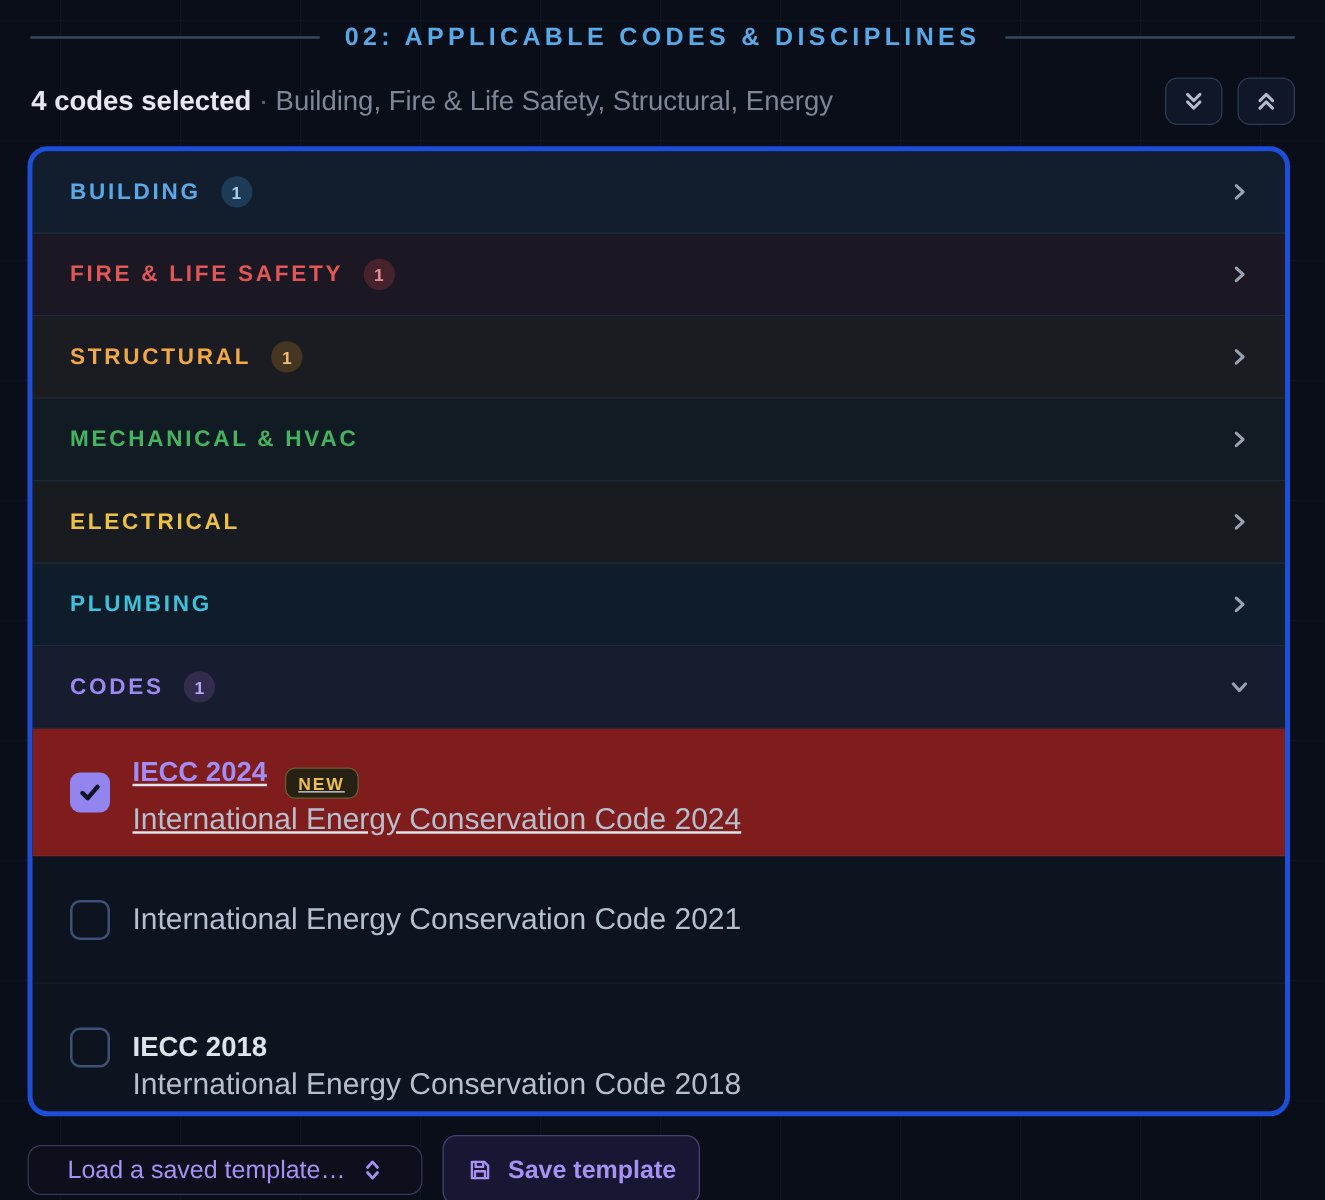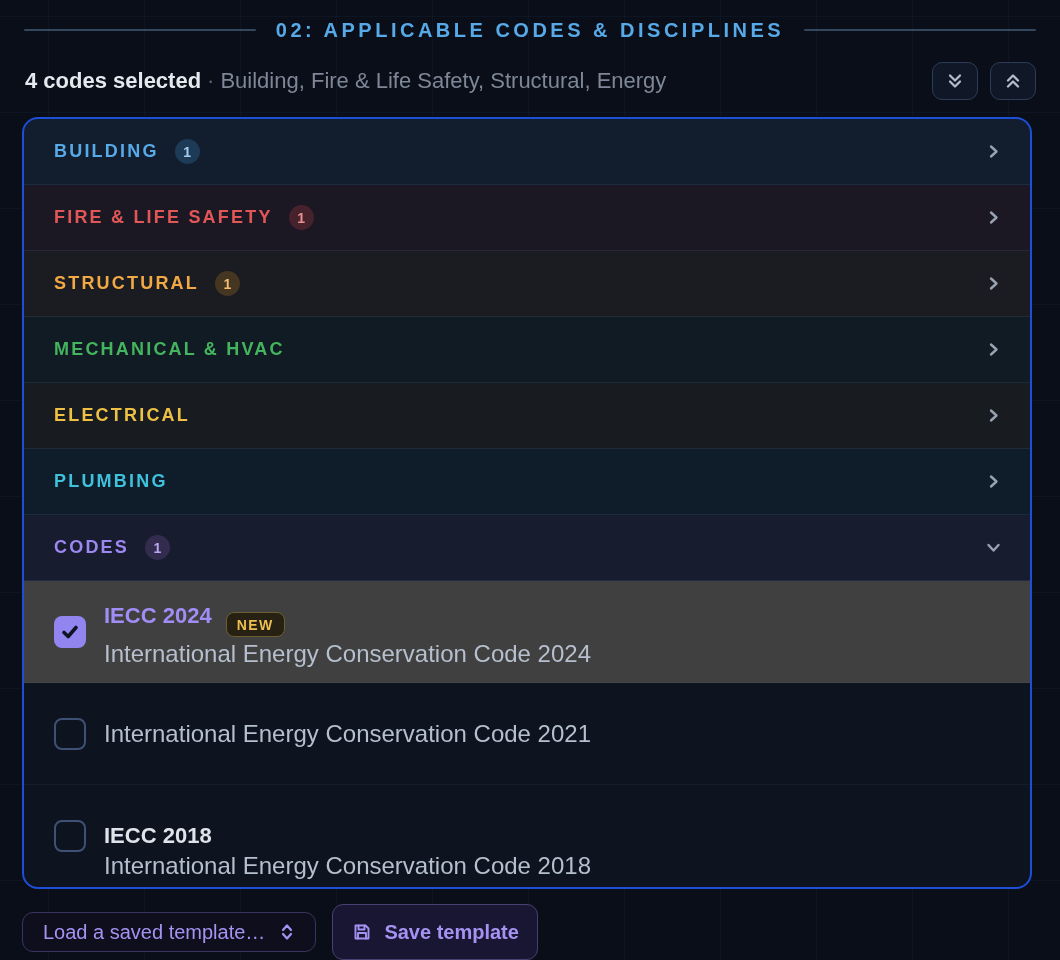--- a/index.html
+++ b/index.html
@@ -24,50 +24,50 @@
   .summary-row { display:flex; align-items:center; margin:16px 24px 0 25px; height:42px; }
   .summary-text { font-size:22px; color:#7e8797; white-space:nowrap; }
   .summary-count { color:#e5e8ee; font-weight:700; }
   .summary-sep { color:#5d6676; padding:0 6px; }
   .summary-buttons { margin-left:auto; display:flex; gap:12px; }
   .icon-btn { width:46px; height:38px; border:1px solid #2c3c56; border-radius:10px; background:#101827;
               display:flex; align-items:center; justify-content:center; cursor:pointer; }
   .icon-btn svg { stroke:#b3bcca; }
 
   
-  .panel { margin:15px 22px 0 22px; width:1010px; border:2px solid #1d4ed8; border-radius:16px;
+  .panel { margin:15px 22px 0 22px; width:1010px; border:4px solid #1d4ed8; border-radius:16px;
            overflow:hidden; background:#0d1420; }
   .discipline-row { height:66px; display:flex; align-items:center; padding:0 28px 0 30px;
                     border-bottom:1px solid rgba(110,150,200,0.13); cursor:pointer; }
   .discipline-label { font-size:18px; font-weight:700; letter-spacing:2.2px; white-space:nowrap; }
   .count-badge { margin-left:16px; min-width:25px; height:25px; padding:0 8px; border-radius:13px;
                  display:inline-flex; align-items:center; justify-content:center;
                  font-size:14px; font-weight:700; }
   .row-chevron { margin-left:auto; display:flex; }
   .row-chevron svg { stroke:#98a2b3; }
 
   
   .code-row { height:102px; display:flex; align-items:center; gap:18px; padding:0 28px 0 30px;
               border-bottom:1px solid rgba(110,150,200,0.07); cursor:pointer; }
   .code-row:last-child { border-bottom:none; }
-  .code-row.selected { background:#404040; }
+  .code-row.selected { background:#7f1d1d;text-decoration:underline; }
   .checkbox { width:32px; height:32px; border-radius:8px; flex:none;
               display:flex; align-items:center; justify-content:center; cursor:pointer; }
   .checkbox.checked { background:#9285f0; }
   .checkbox.unchecked { border:2px solid #3d5174; background:rgba(13,19,32,0.6); }
   .code-text { display:flex; flex-direction:column; gap:3px; }
   .code-title-row { display:flex; align-items:center; gap:14px; }
   .code-name { font-size:22px; font-weight:700; }
   .new-badge { font-size:14px; font-weight:700; letter-spacing:1.5px; color:#edbf4e;
                border:1px solid #6d5e30; background:#262113; padding:4px 10px 3px 10px; border-radius:8px;margin-top:17px; }
   .code-desc { font-size:24px; color:#b6bfcd; }
 
   
   .footer-bar { display:flex; align-items:center; gap:16px; margin:22px 22px 0 22px; height:42px; }
-  .select-btn { display:flex; align-items:center; gap:14px; height:40px; padding:0 20px;
+  .select-btn { display:flex; align-items:center; gap:14px; height:40px; padding:0 31px;
                 border:1px solid #39355e; border-radius:11px; background:#0f0e1c;
                 color:#a592f2; font-size:20px; cursor:pointer; }
   .select-btn svg { stroke:#a592f2; }
   .save-btn { display:flex; align-items:center; gap:11px; height:56px; padding:0 18px;
               border:1px solid #474070; border-radius:11px; background:#191634;
               color:#a592f2; font-size:20px; font-weight:700; cursor:pointer; }
   .save-btn svg { stroke:#a592f2; }
 </style>
 </head>
 <body>

